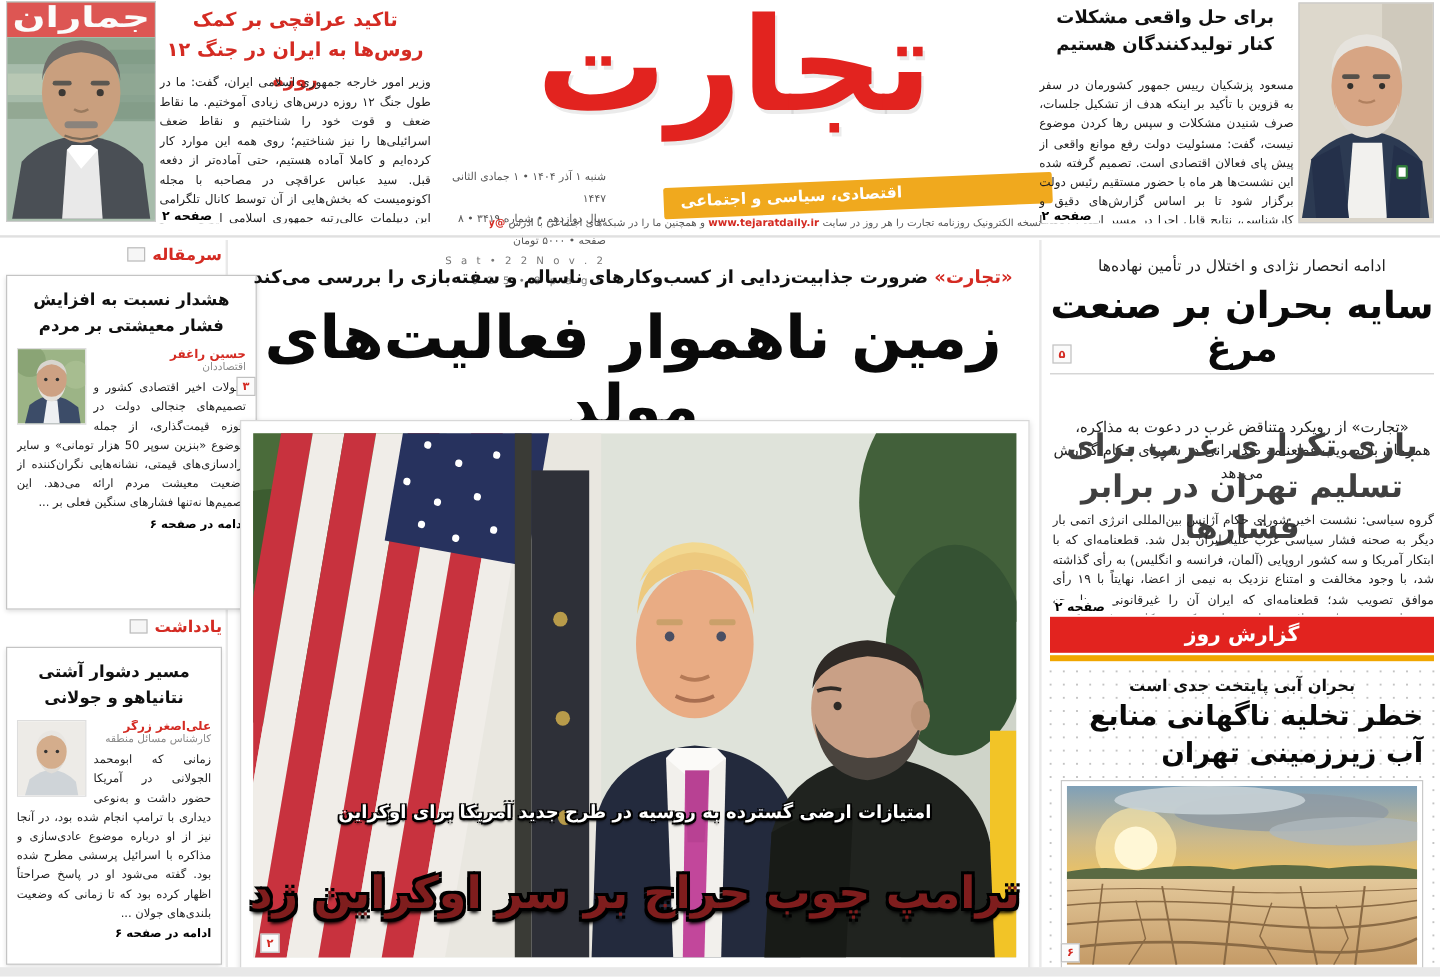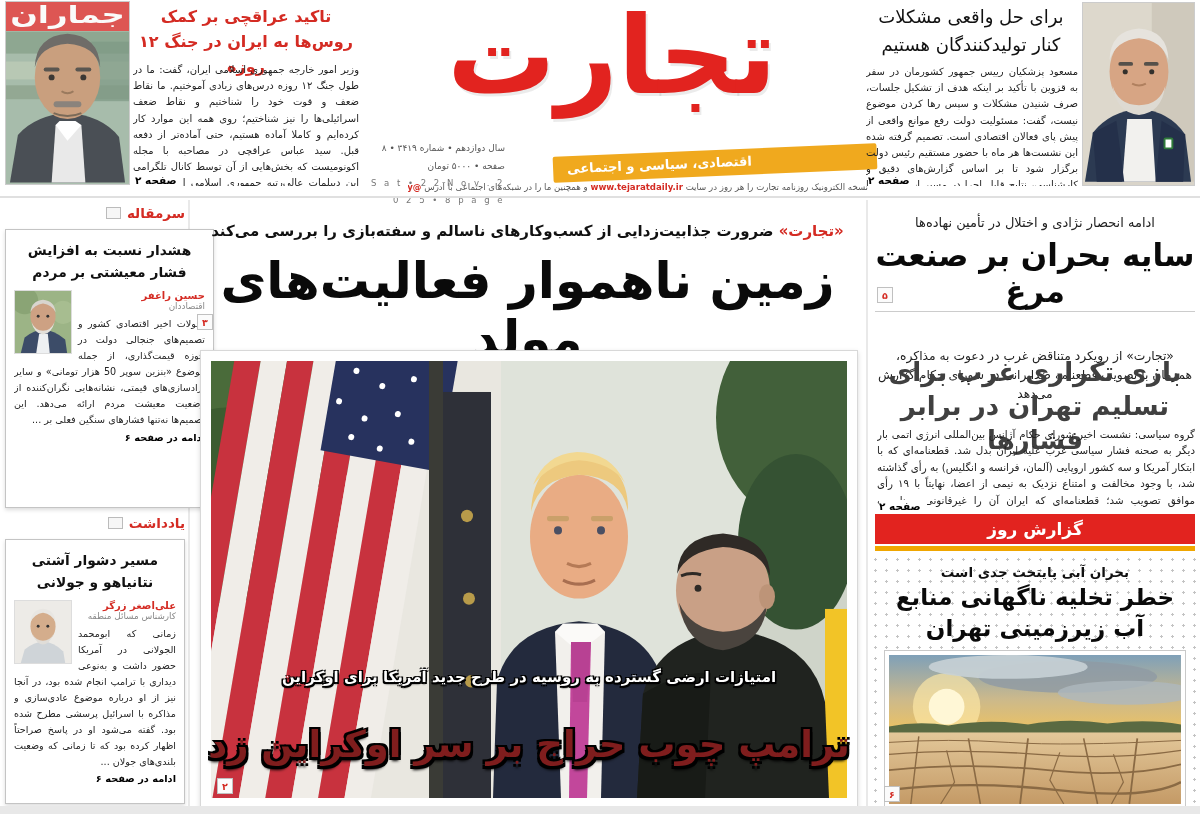--- a/index.html
+++ b/index.html
@@ -9,21 +9,21 @@
   .center { text-align:center; }
   .just { text-align:justify; direction:rtl; }
   .red { color:#d42b23; }
 
   
   .h-photo { border:1px solid #ccc; overflow:hidden; background:#aabfae; }
   .wm { position:absolute; top:0; left:0; right:0; height:29px; background:#e0514f; color:#fff;
         font-weight:bold; font-size:24px; line-height:26px; overflow:hidden; text-align:center;
         letter-spacing:6px; transform:scaleX(1.35); transform-origin:center; opacity:.95; }
   .araghchi-title { color:#d42b23; font-weight:bold; font-size:16px; line-height:1.55; }
-  .pez-title { color:#111; font-weight:normal; font-size:18px; line-height:1.55; }
+  .pez-title { color:#111; font-weight:bold; font-size:15px; line-height:1.55; }
   .h-body { font-size:10px; line-height:1.62; color:#222; overflow:hidden; }
   .pref { position:absolute; left:2px; bottom:0; font-weight:bold; font-size:10.5px; color:#000; background:#fff; padding-right:6px; }
 
   .logo { color:#e2231f; font-weight:bold; font-size:108px; line-height:1.25; text-align:center;
           text-shadow:2px 3px 0 rgba(0,0,0,.08); letter-spacing:-2px; }
   .ribbon { background:#f0a91e; transform:rotate(-2.4deg); color:#fff; font-weight:bold; font-size:13px;
             line-height:26px; text-align:left; padding:0 14px; border-radius:2px; }
   .dates { font-size:9px; color:#555; line-height:1.95; text-align:right; direction:rtl; }
   .dates .en { direction:ltr; letter-spacing:2.5px; color:#777; font-size:8.5px; }
   .strap { font-size:8.6px; color:#555; text-align:right; direction:rtl; white-space:nowrap; overflow:hidden; }
@@ -61,21 +61,21 @@
   
   .rc-kicker { font-size:13px; color:#222; line-height:1.55; }
   .rc-headline-1 { font-size:31px; font-weight:bold; color:#0a0a0a; }
   .rc-kicker-2 { font-size:12.3px; color:#222; line-height:1.55; }
   .rc-headline-2 { font-size:26px; font-weight:bold; color:#404040; line-height:1.3; }
   .rc-body { font-size:10.3px; line-height:1.6; color:#222; overflow:hidden; }
   .banner { background:#e2231f; color:#fff; font-weight:bold; font-size:17px; text-align:center; line-height:30px; }
   .banner-bar { background:#f0a600; height:5px; }
   .dotted { background-image:radial-gradient(#c3c3c3 1.1px, transparent 1.2px); background-size:11px 11px; background-color:#fff; }
   .water-kicker { font-size:13.5px; font-weight:bold; color:#111; }
-  .water-headline { font-size:23px; font-weight:bold; color:#0a0a0a; line-height:1.35; }
+  .water-headline { font-size:23px; font-weight:bold; color:#0a0a0a; line-height:1.35;text-align:right; }
   .drought-frame { background:#fff; border:1px solid #c9c9c9; padding:4px; }
   .bottom-strip { top:806px; left:0; width:1200px; height:8px; background:#e8e8e8; }
 </style>
 </head>
 <body>
 
 <div class="page">
 
   <div class="abs h-photo" style="left:5px; top:1px; width:125px; height:184px;">
     <svg viewBox="0 0 124 182" preserveAspectRatio="none">
@@ -102,20 +102,21 @@
 
   <div class="abs araghchi-title center" style="left:133px; top:5px; width:226px;">تاکید عراقچی بر کمک روس‌ها به ایران در جنگ ۱۲ روزه</div>
   <div class="abs" style="left:133px; top:62px; width:226px; height:124px;">
     <div class="h-body just" style="height:124px;">وزیر امور خارجه جمهوری اسلامی ایران، گفت: ما در طول جنگ ۱۲ روزه درس‌های زیادی آموختیم. ما نقاط ضعف و قوت خود را شناختیم و نقاط ضعف اسرائیلی‌ها را نیز شناختیم؛ روی همه این موارد کار کرده‌ایم و کاملا آماده هستیم، حتی آماده‌تر از دفعه قبل. سید عباس عراقچی در مصاحبه با مجله اکونومیست که بخش‌هایی از آن توسط کانال تلگرامی این دیپلمات عالی‌رتبه جمهوری اسلامی ایران منتشر شده است، در پاسخ ...</div>
     <span class="pref">صفحه ۲</span>
   </div>
 
   <div class="abs logo" style="left:362px; top:-12px; width:500px; height:160px;">تجارت</div>
   <div class="abs ribbon" style="left:553px; top:150px; width:324px; height:26px;">اقتصادی، سیاسی و اجتماعی</div>
   <div class="abs dates" style="left:360px; top:140px; width:145px;">
+    <div>شنبه ۱ آذر ۱۴۰۴ • ۱ جمادی الثانی ۱۴۴۷</div>
     <div>سال دوازدهم • شماره ۳۴۱۹ • ۸ صفحه • ۵۰۰۰ تومان</div>
     <div class="en">S a t • 2 2 N o v . 2 0 2 5 • 8 p a g e</div>
   </div>
   <div class="abs strap" style="left:408px; top:182px; width:460px;">
     <span>نسخه الکترونیک روزنامه تجارت را هر روز در سایت</span>
     <b>www.tejaratdaily.ir</b>
     <span>و همچنین ما را در شبکه‌های اجتماعی با آدرس</span>
     <b>@tejaratdaily</b>
     
   </div>

